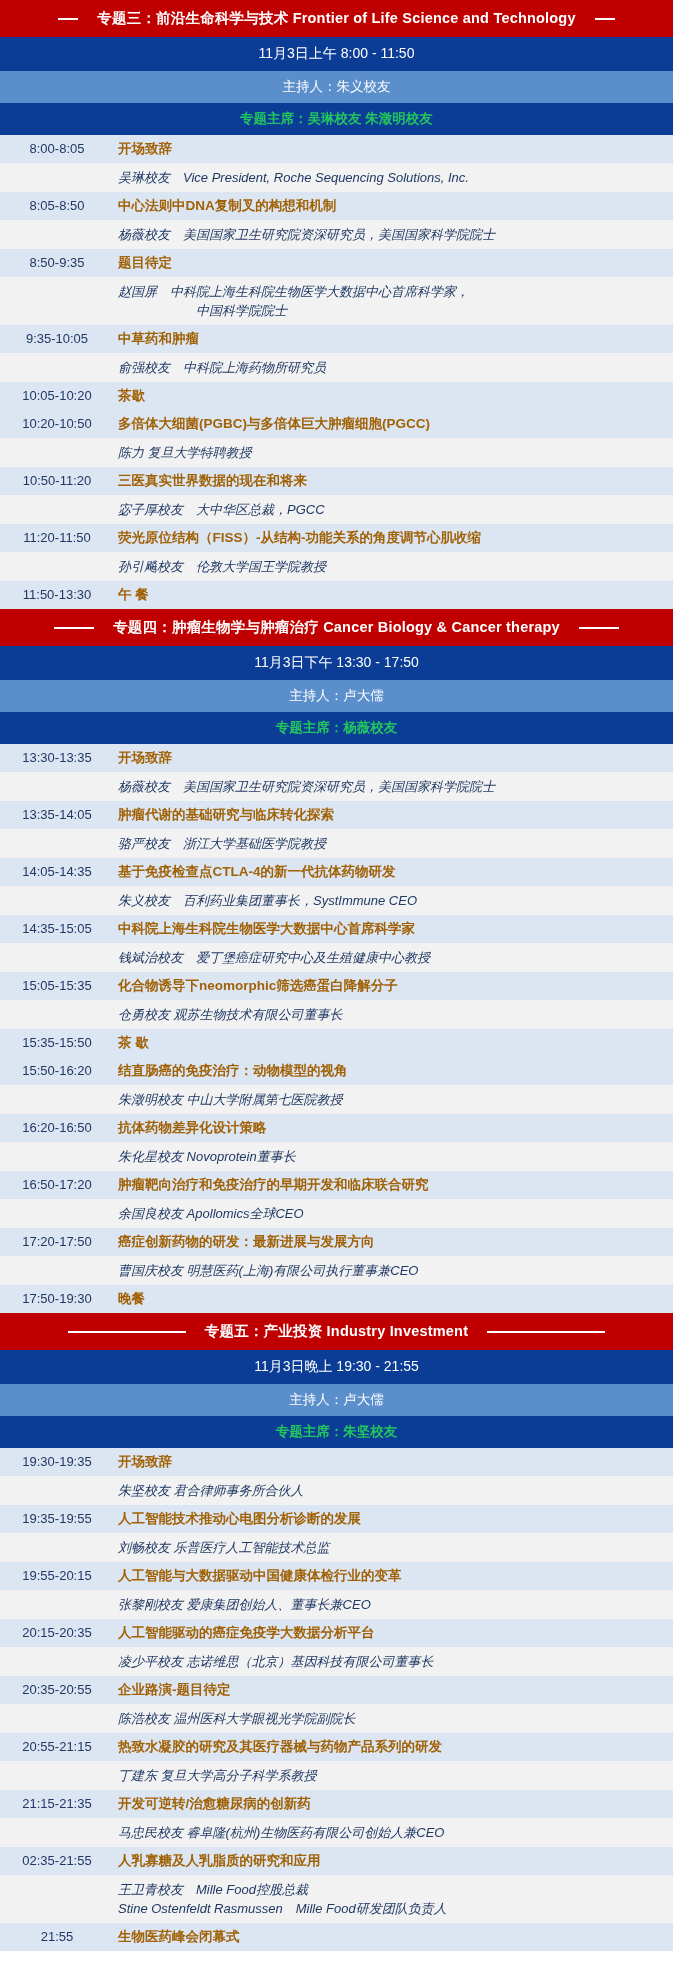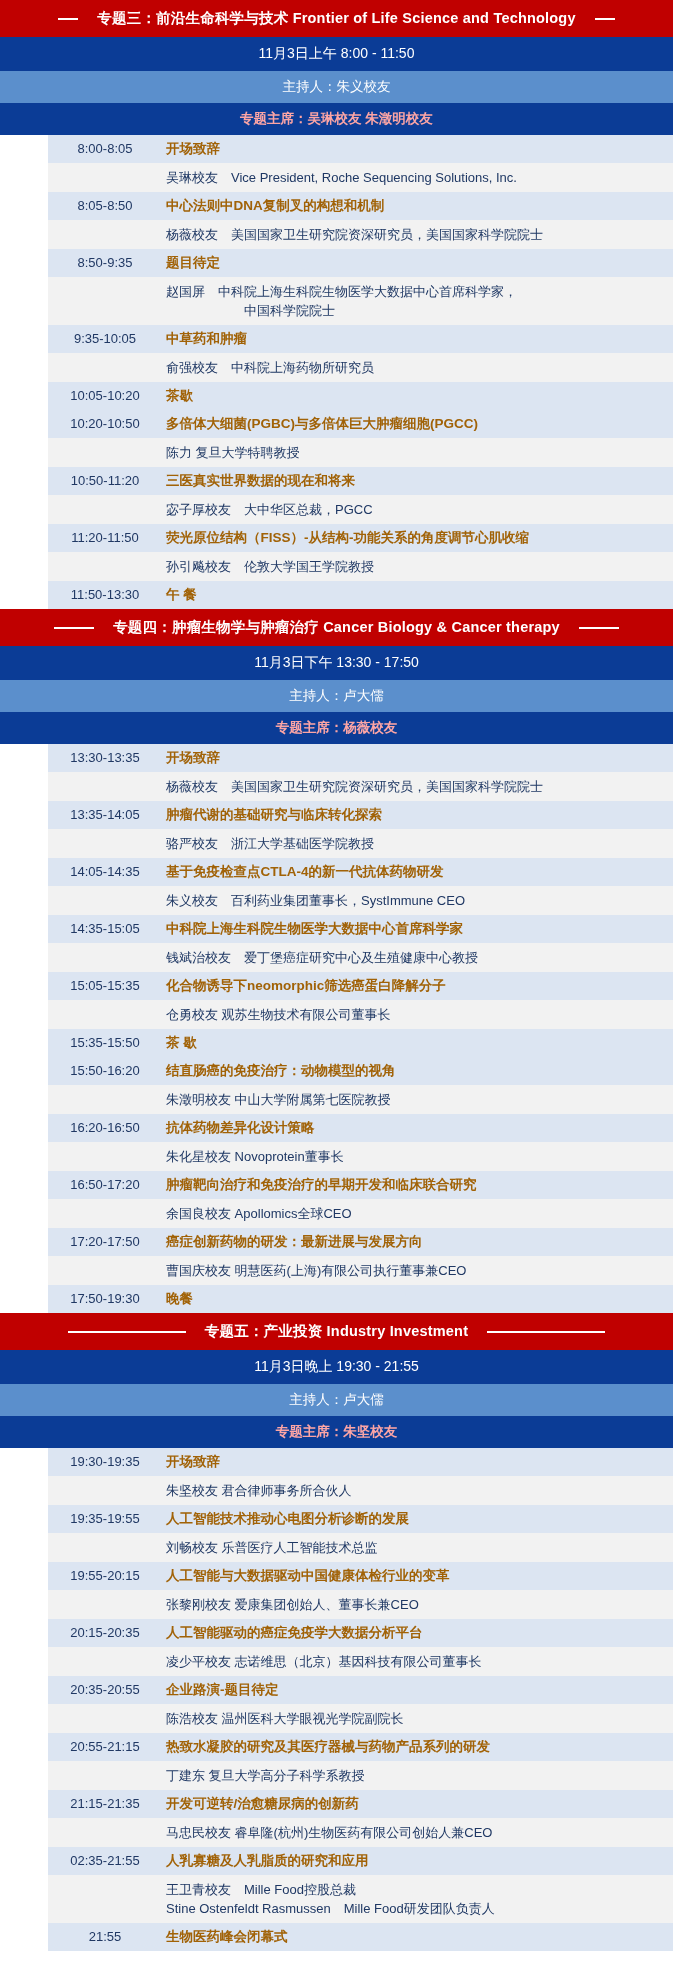--- a/index.html
+++ b/index.html
@@ -59,36 +59,35 @@
     background: #5B8FCC;
     color: #ffffff;
     text-align: center;
     font-size: 13.5px;
     padding: 7px 6px;
     box-sizing: border-box;
   }
   
   .chair-bar {
     background: #0B3C96;
-    color: #fca5a5;
+    color: #22c55e;
     text-align: center;
     font-size: 13.5px;
     font-weight: bold;
     padding: 7px 10px;
     box-sizing: border-box;
   }
 
   
   .row {
     display: flex;
     align-items: flex-start;
     box-sizing: border-box;
     min-height: 28px;
     padding: 5px 8px 5px 0;
-    margin-left: 48px;
   }
   .row.title-row {
     background: #DCE5F2;
   }
   .row.speaker-row {
     background: #F2F2F2;
   }
   .cell-time {
     flex: 0 0 118px;
     text-align: center;
@@ -107,20 +106,21 @@
     font-size: 13.5px;
     font-weight: bold;
     color: #a16207;
     line-height: 18px;
   }
   .speaker-line {
     font-size: 13px;
     color: #1F3864;
     line-height: 19px;
     white-space: pre-line;
+    font-style: italic;
   }
 </style>
 </head>
 <body>
 
 <div id="agenda">
     <div class="section-banner">
       <span class="rule short"></span>
       <span class="sect-title">专题三：前沿生命科学与技术 Frontier of Life Science and Technology</span>
       <span class="rule short"></span>

